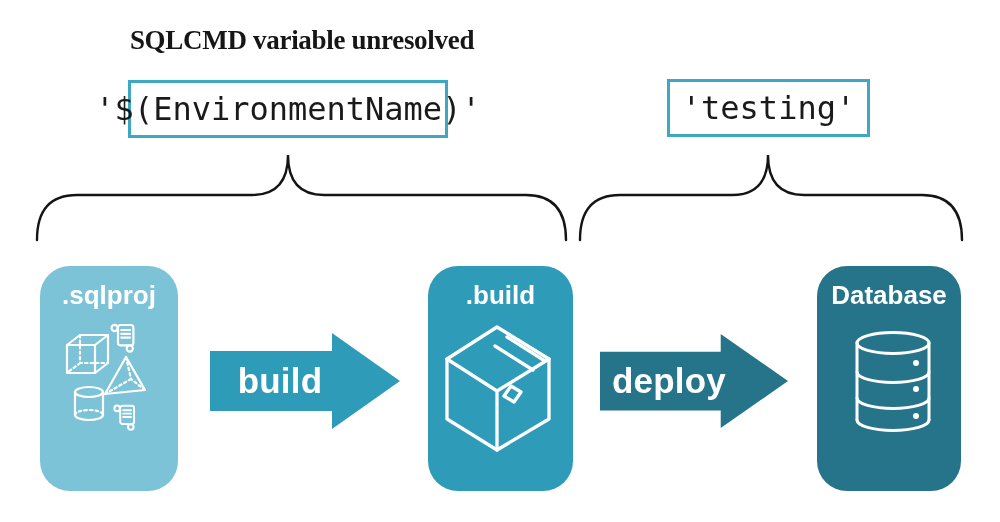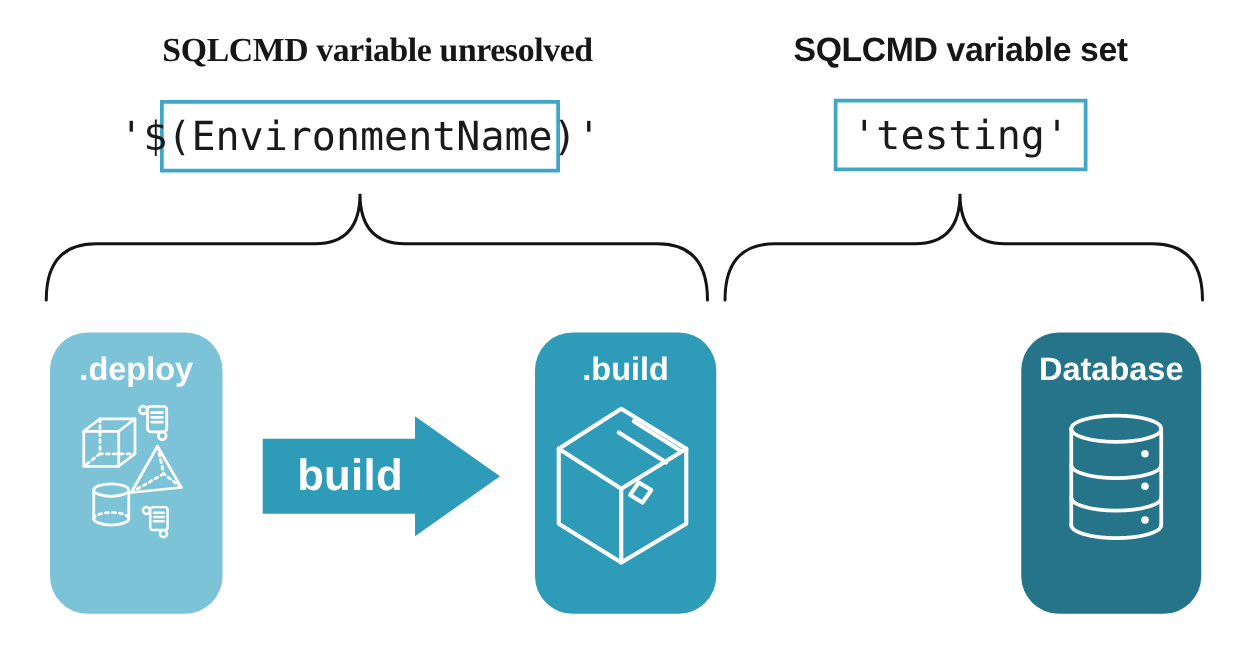--- a/index.html
+++ b/index.html
@@ -55,38 +55,37 @@
   .arrow-label{font-size:35px;font-weight:700;color:#fff;letter-spacing:0.2px;}
   .arrow-build{left:210px;top:333px;width:190px;height:96px;}
   .arrow-deploy{left:600px;top:334px;width:188px;height:94px;}
 </style>
 </head>
 <body style="background: rgb(255, 255, 255);">
 
 <div class="canvas">
 
   <div class="heading heading-left">SQLCMD variable unresolved</div>
-  <div class="heading heading-right">SQLCMD variable set</div>
 
   <div class="code-box code-box-left">
     <code>'$(EnvironmentName)'</code>
   </div>
   <div class="code-box code-box-right">
     <code>'testing'</code>
   </div>
 
   <svg class="brace brace-left" width="537" height="94" viewBox="0 0 537 94">
     <path d="M4,91 Q4,46 44,46 L219,46 Q255,46 255,6 Q255,46 291,46 L493,46 Q533,46 533,91"></path>
   </svg>
   <svg class="brace brace-right" width="390" height="94" viewBox="0 0 390 94">
     <path d="M4,91 Q4,46 44,46 L156,46 Q192,46 192,6 Q192,46 228,46 L346,46 Q386,46 386,91"></path>
   </svg>
 
   <div class="stage stage-sqlproj" style="background: rgb(124, 195, 215);">
-    <div class="stage-label">.deploy</div>
+    <div class="stage-label">.sqlproj</div>
     <svg style="left:24px;top:52px;" width="84" height="114" viewBox="0 0 84 114">
       <defs>
         <g id="scroll-def" class="icon-stroke w22">
           <circle cx="4.6" cy="6" r="3.1"></circle>
           <rect x="8" y="3" width="15.4" height="20.4" rx="2.5"></rect>
           <circle cx="19.8" cy="26.6" r="3.1"></circle>
           <path d="M11.3,8 H20 M11.3,11.8 H20 M11.3,15.6 H20"></path>
         </g>
       </defs>
 
@@ -130,20 +129,28 @@
     <svg style="left:11px;top:54px;" width="120" height="135" viewBox="0 0 120 135">
       <g class="icon-stroke w33">
         <path d="M58,7 L110,39 L110,99 L58,130 L8,99 L8,39 Z"></path>
         <path d="M8,39 L58,71 L110,39 M58,71 L58,130"></path>
         <path d="M68,17 L106,41 M56,26 L94,50"></path>
         <path d="M65,76 L72,66 L82,72 L75,82 Z"></path>
       </g>
     </svg>
   </div>
 
+  <div class="arrow arrow-deploy">
+    <svg viewBox="0 0 190 96" preserveAspectRatio="none">
+      <polygon points="0,18 122,18 122,0 190,48 122,96 122,78 0,78" fill="#26748a"></polygon>
+    </svg>
+    <div class="arrow-label-wrap">
+      <span class="arrow-label">deploy</span>
+    </div>
+  </div>
 
   <div class="stage stage-database" style="background: rgb(38, 116, 138);">
     <div class="stage-label">Database</div>
     <svg style="left:36px;top:64px;" width="80" height="104" viewBox="0 0 80 104">
       <g class="icon-stroke w30">
         <ellipse cx="40" cy="13" rx="36" ry="10.5"></ellipse>
         <path d="M4,13 V90 M76,13 V90"></path>
         <path d="M4,42 A36,10.5 0 0 0 76,42"></path>
         <path d="M4,68 A36,10.5 0 0 0 76,68"></path>
         <path d="M4,90 A36,10.5 0 0 0 76,90"></path>

